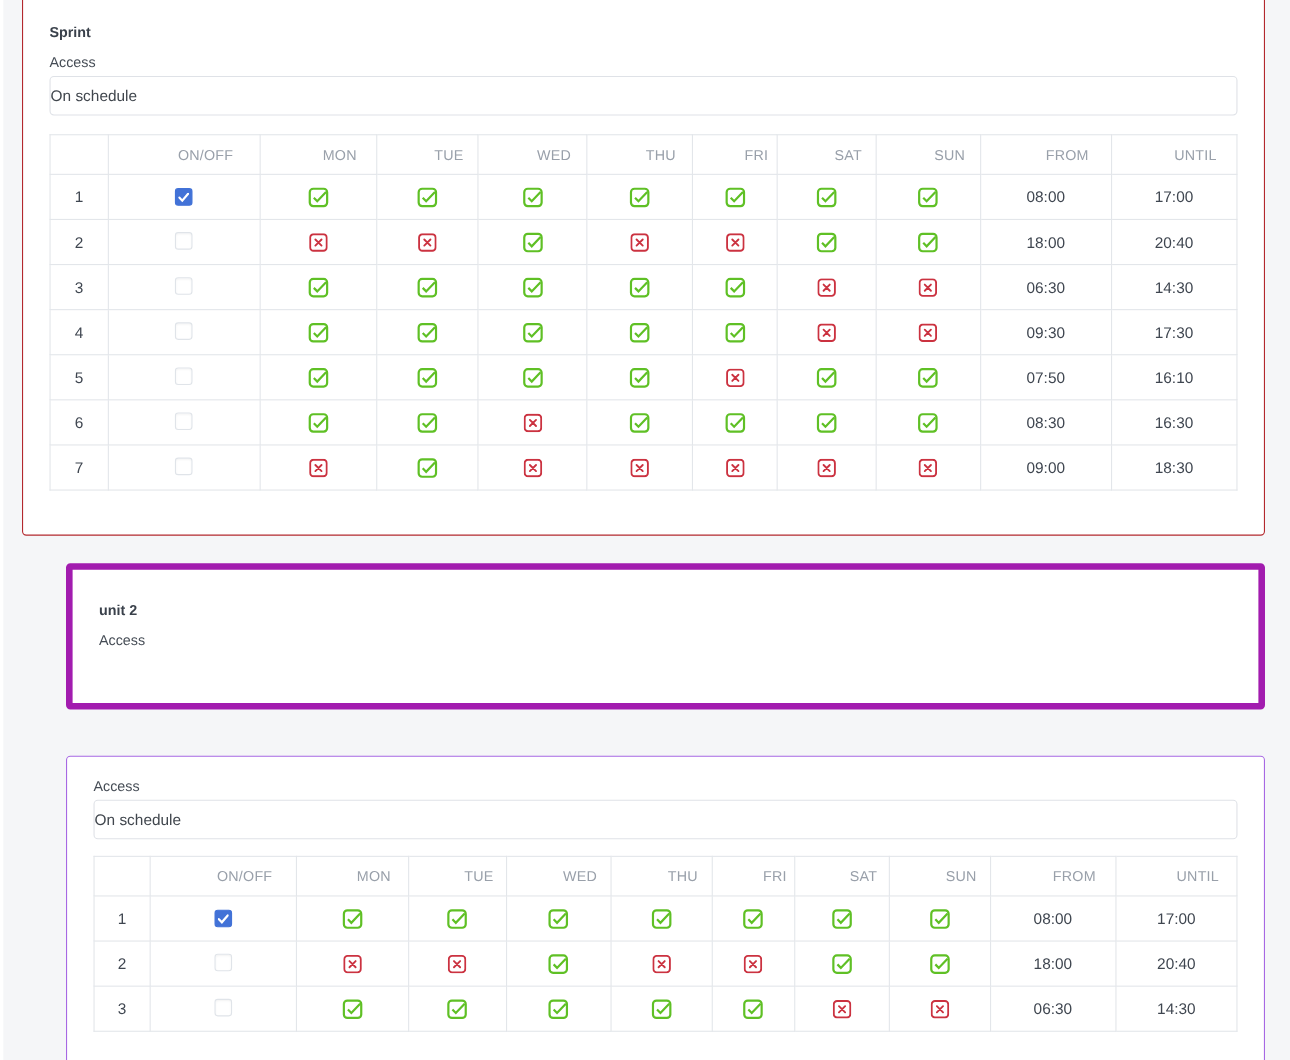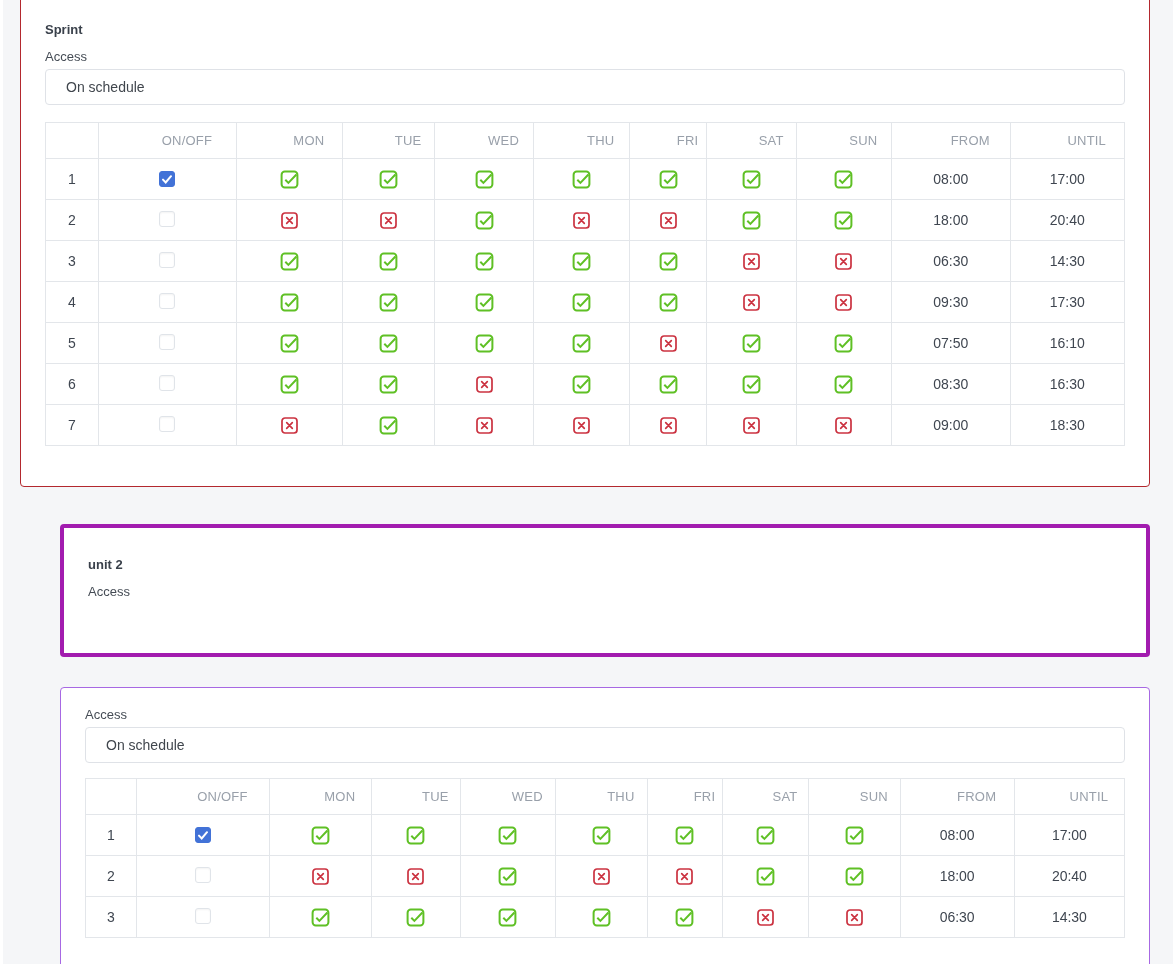--- a/index.html
+++ b/index.html
@@ -5,29 +5,29 @@
   * { box-sizing: border-box; margin: 0; padding: 0; }
   html, body { width: 1173px; height: 964px; overflow: hidden; }
   body {
     background: #f5f6f8;
     font-family: "Liberation Sans", "DejaVu Sans", sans-serif;
     position: relative;
   }
   .left-strip { position: absolute; left: 0; top: 0; width: 3px; height: 100%; background: #ffffff; }
   .card { position: absolute; background: #ffffff; border-radius: 4px; }
   .card-sprint        { left: 20px; top: -8px;  width: 1130px; height: 495px; border: 1px solid #b3282e; padding: 29px 24px 0 24px; }
-  .card-unit2         { left: 60px; top: 524px; width: 1090px; height: 133px; border: 4px solid #a21caf; padding: 29px 24px 0 24px; }
+  .card-unit2         { left: 60px; top: 512px; width: 1090px; height: 133px; border: 6px solid #a21caf; padding: 29px 24px 0 24px; }
   .card-manufacturing { left: 60px; top: 687px; width: 1090px; height: 400px; border: 1px solid #a768e3; padding: 19px 24px 0 24px; }
 
   .card-title { font-size: 13px; font-weight: 700; color: #3a414b; margin-bottom: 12px; }
   .card-manufacturing .card-title { margin-bottom: 8px; }
   .field-label { font-size: 13px; color: #454c55; margin-bottom: 5px; }
   .select {
     height: 36px; border: 1px solid #dfe2e7; border-radius: 4px;
-    display: flex; align-items: center; padding-left: 20px;
+    display: flex; align-items: center; padding-left: 0;
     font-size: 14px; color: #40464d; background: #fff;
   }
   .card-sprint .select { margin-bottom: 17px; }
   .card-manufacturing .select { margin-bottom: 15px; }
 
   table.schedule { border-collapse: collapse; width: 100%; table-layout: fixed; background: #fff; }
   .schedule th, .schedule td { border: 1px solid #e3e6ea; text-align: center; vertical-align: middle; }
   .schedule th { height: 36px; font-weight: 400; font-size: 13px; color: #99a0aa; letter-spacing: 0.2px; padding-left: 39px; }
   .schedule td { height: 41px; font-size: 14px; color: #3f4650; }
   .schedule svg { display: inline-block; vertical-align: middle; }

